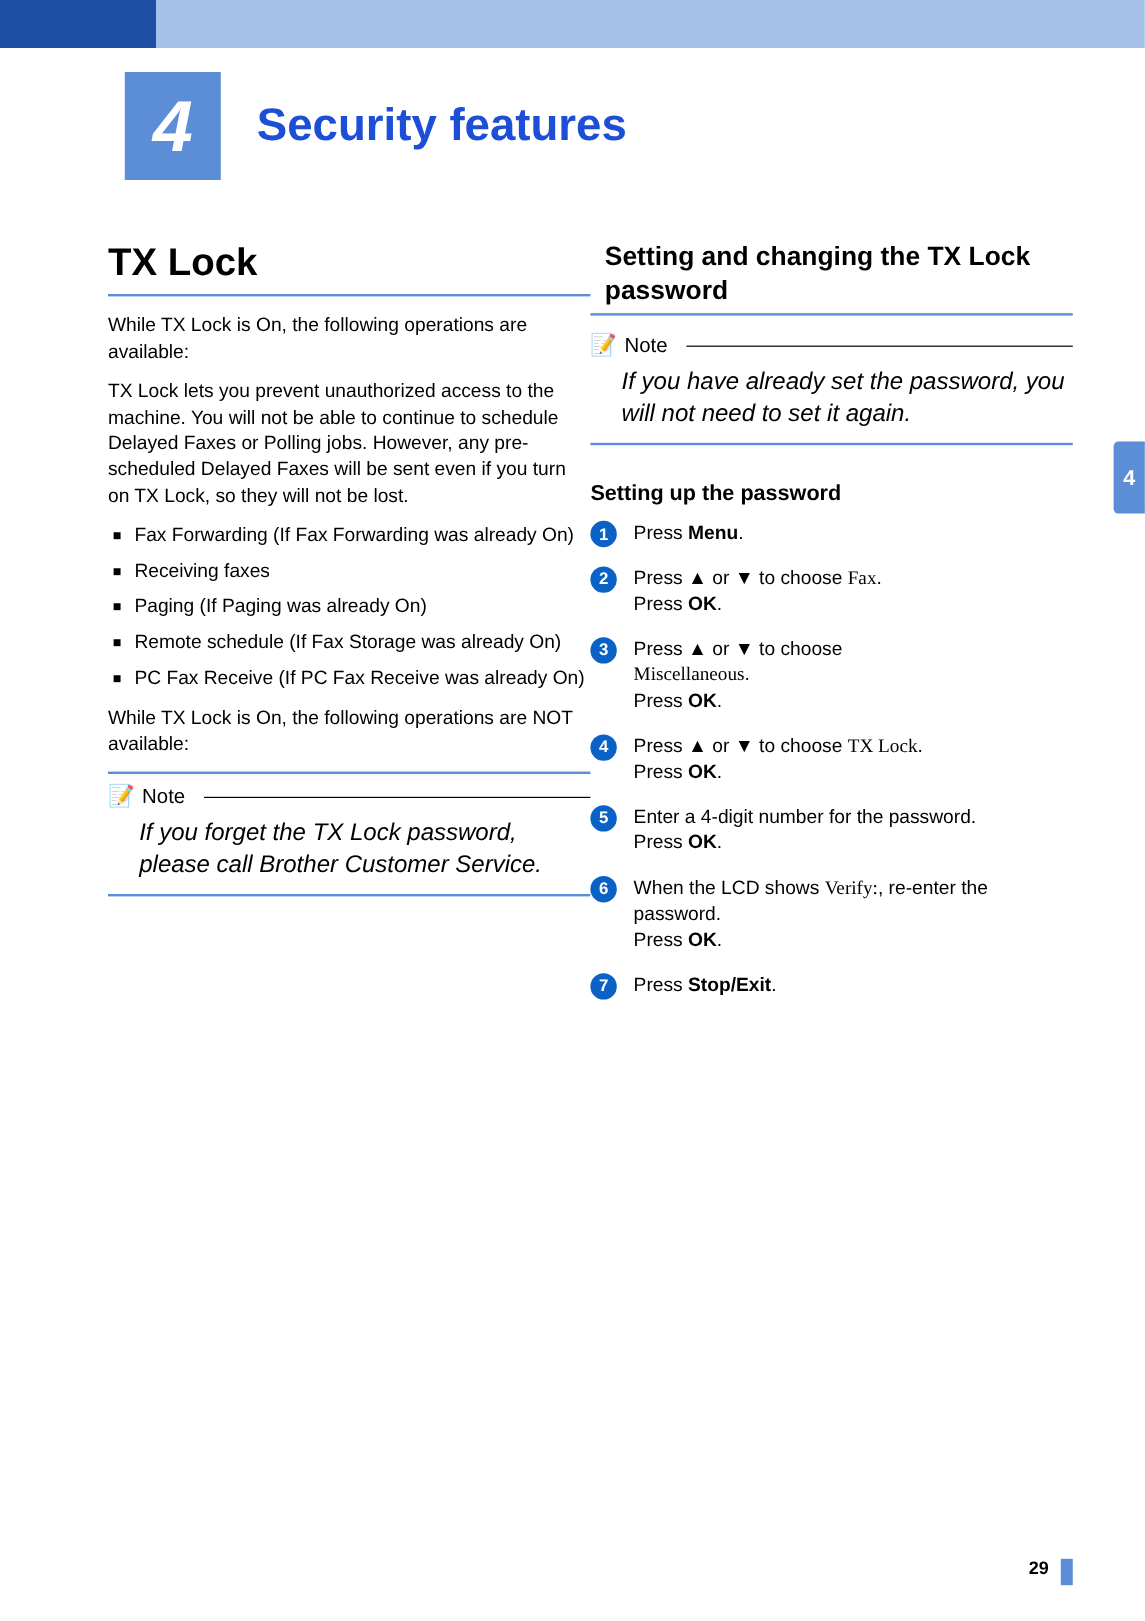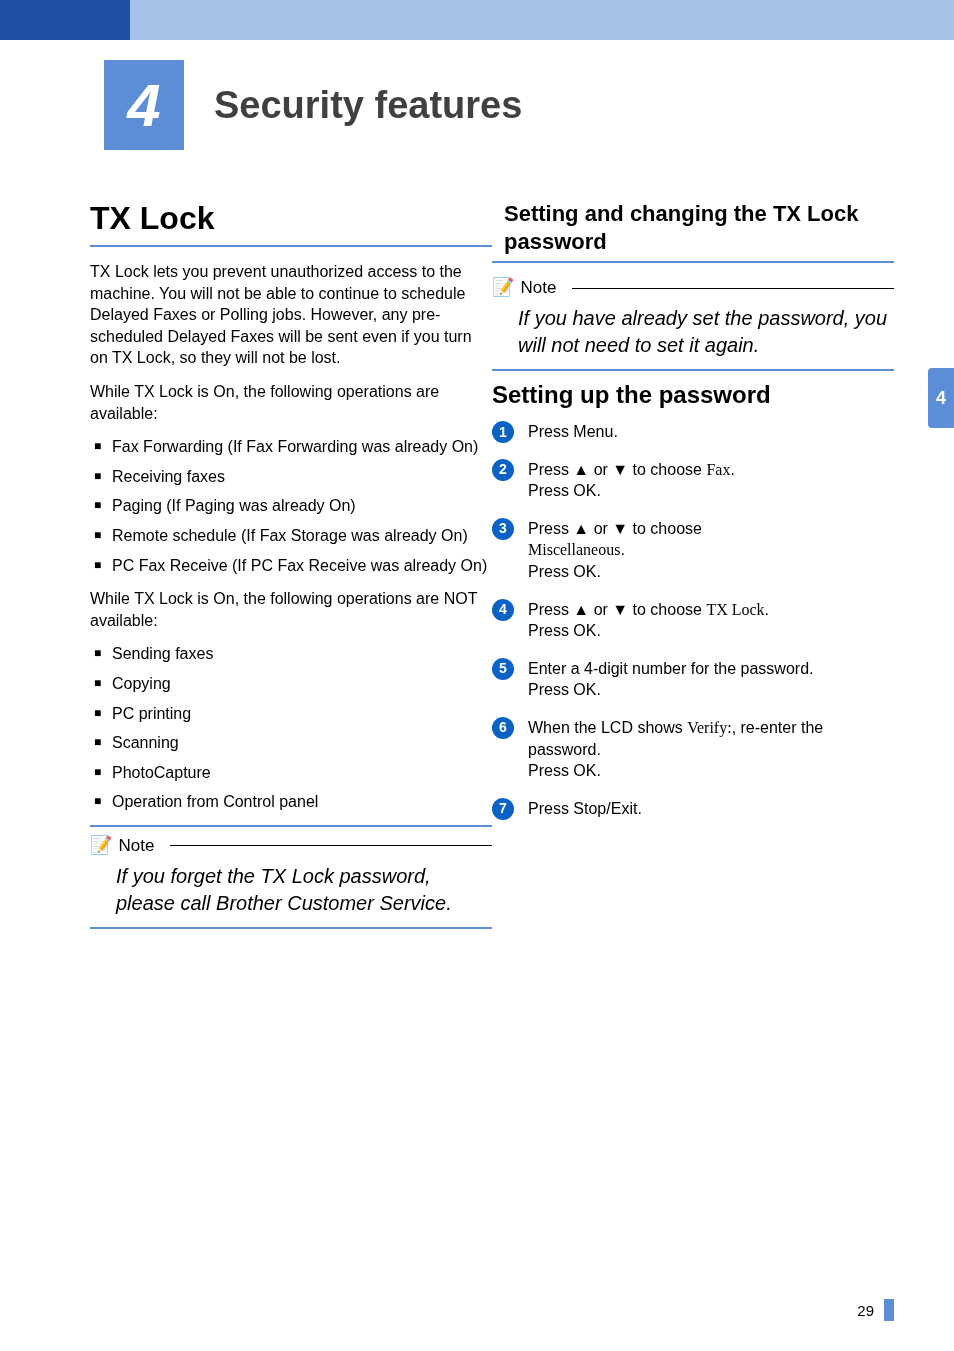--- a/index.html
+++ b/index.html
@@ -28,21 +28,21 @@
     font-weight: bold;
     font-style: italic;
     display: flex;
     align-items: center;
     justify-content: center;
     margin-left: 104px;
   }
   .chapter-title {
     font-size: 38px;
     font-weight: bold;
-    color: #404040;
+    color: #1d4ed8;
     padding-left: 30px;
     display: flex;
     align-items: center;
   }
   .content {
     display: flex;
     padding: 50px 60px 0 90px;
   }
   .col {
     flex: 1;
@@ -53,23 +53,23 @@
     font-weight: bold;
     margin: 0 0 8px 0;
   }
   .h2 {
     font-size: 22px;
     font-weight: bold;
     margin: 0 0 6px 12px;
     line-height: 1.25;
   }
   .h3 {
-    font-size: 24px;
-    font-weight: bold;
-    margin: 10px 0 12px 0;
+    font-size: 18px;
+    font-weight: bold;
+    margin: 30px 0 12px 0;
   }
   .rule-blue {
     border: none;
     border-top: 2px solid #5b8ed6;
     margin: 4px 0 14px 0;
   }
   p {
     font-size: 16px;
     line-height: 1.35;
     margin: 0 0 12px 0;
@@ -149,44 +149,43 @@
     border-radius: 50%;
     font-size: 14px;
     font-weight: bold;
     display: flex;
     align-items: center;
     justify-content: center;
   }
   .mono {
     font-family: Liberation Serif, serif;
   }
-  b { font-weight: normal; }
+  b { font-weight: bold; }
   .tab-side {
     position: absolute;
     right: 0;
     top: 368px;
     width: 26px;
     height: 60px;
     background: #5b8ed6;
     color: #fff;
     font-size: 18px;
     font-weight: bold;
     display: flex;
     align-items: center;
     justify-content: center;
     border-radius: 4px 0 0 4px;
   }
   .page-footer {
     position: absolute;
     bottom: 30px;
     right: 60px;
     font-size: 15px;
-    font-weight: normal;
-    display: flex;
-    align-items: center;
+    font-weight: bold;
+    display: flex;
     gap: 10px;
   }
   .foot-bar {
     width: 10px;
     height: 22px;
     background: #5b8ed6;
   }
   .page-wrap {
     position: relative;
     height: 1351px;
@@ -204,41 +203,33 @@
   </div>
 
   <div class="tab-side">4</div>
 
   <div class="content">
 
     <div class="col">
       <div class="h1">TX Lock</div>
       <hr class="rule-blue">
 
+      <p>While TX Lock is On, the following operations are available:</p>
       <p>TX Lock lets you prevent unauthorized access to the machine. You will not be able to continue to schedule Delayed Faxes or Polling jobs. However, any pre-scheduled Delayed Faxes will be sent even if you turn on TX Lock, so they will not be lost.</p>
-      <p>While TX Lock is On, the following operations are available:</p>
 
       <ul class="square">
         <li>Fax Forwarding (If Fax Forwarding was already On)</li>
         <li>Receiving faxes</li>
         <li>Paging (If Paging was already On)</li>
         <li>Remote schedule (If Fax Storage was already On)</li>
         <li>PC Fax Receive (If PC Fax Receive was already On)</li>
       </ul>
 
       <p>While TX Lock is On, the following operations are NOT available:</p>
 
-      <ul class="square">
-        <li>Sending faxes</li>
-        <li>Copying</li>
-        <li>PC printing</li>
-        <li>Scanning</li>
-        <li>PhotoCapture</li>
-        <li>Operation from Control panel</li>
-      </ul>
 
       <div class="note-box">
         <div class="note-head">
           <span class="note-icon">📝</span>
           <span class="note-label">Note</span>
           <span class="note-line"></span>
         </div>
         <div class="note-text">If you forget the TX Lock password, please call Brother Customer Service.</div>
       </div>
     </div>

